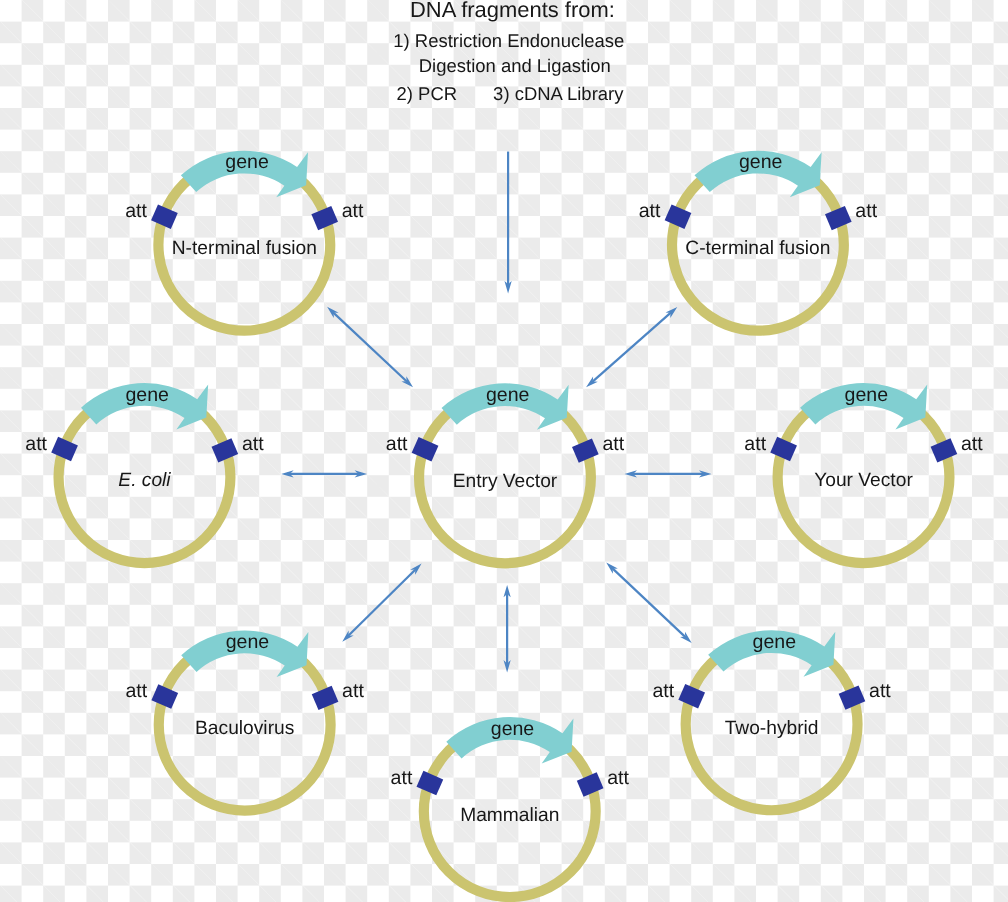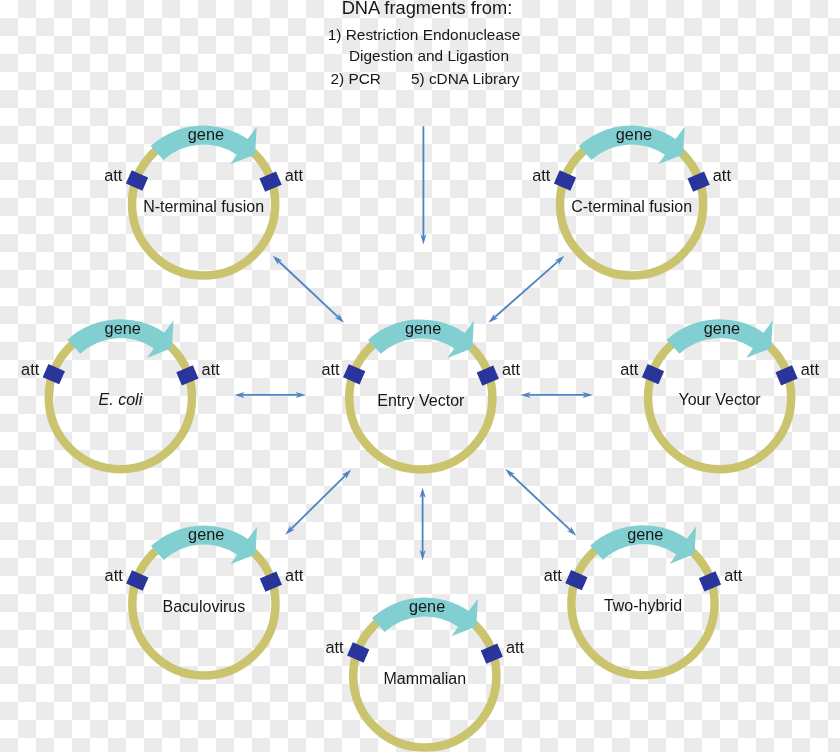--- a/index.html
+++ b/index.html
@@ -158,16 +158,16 @@
         <text x="643" y="611.4" text-anchor="middle" font-size="16" fill="#171717" font-family="&quot;Liberation Sans&quot;, sans-serif">Two-hybrid</text>
       </g>
     </svg>
 
   <div id="header-block">
     <div class="h-title">DNA fragments from:</div>
     <div class="h-line" id="hl1">1) Restriction Endonuclease</div>
     <div class="h-line" id="hl2">Digestion and Ligastion</div>
     <div class="h-row">
       <div class="h-line">2) PCR</div>
-      <div class="h-line">5) cDNA Library</div>
+      <div class="h-line">3) cDNA Library</div>
     </div>
   </div>
 </div>
 
 </body></html>

